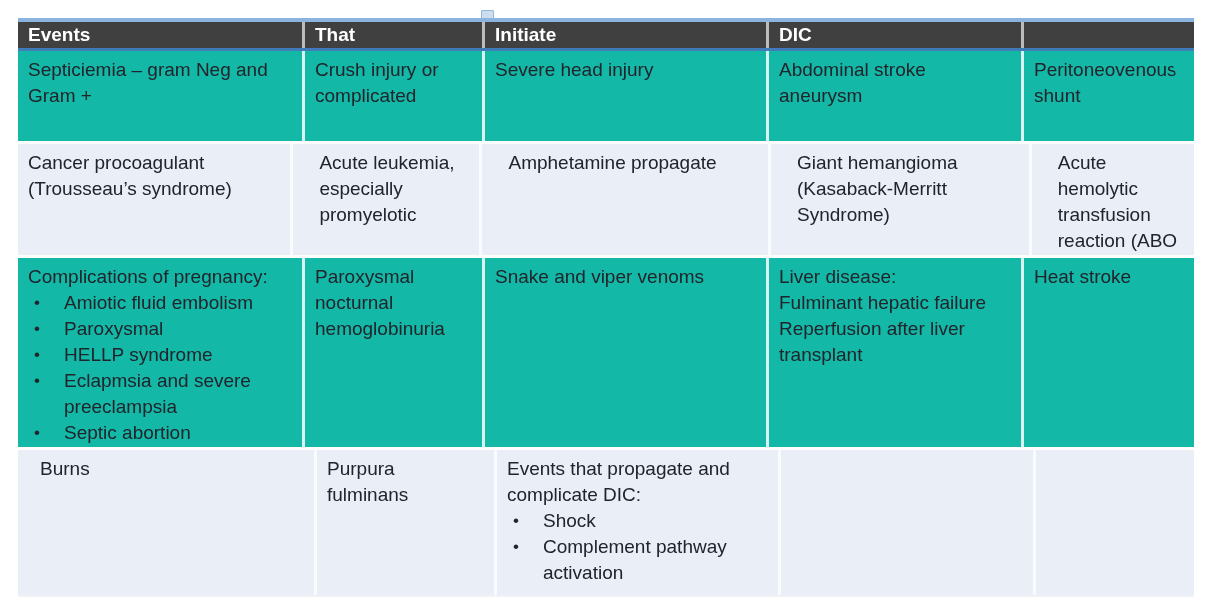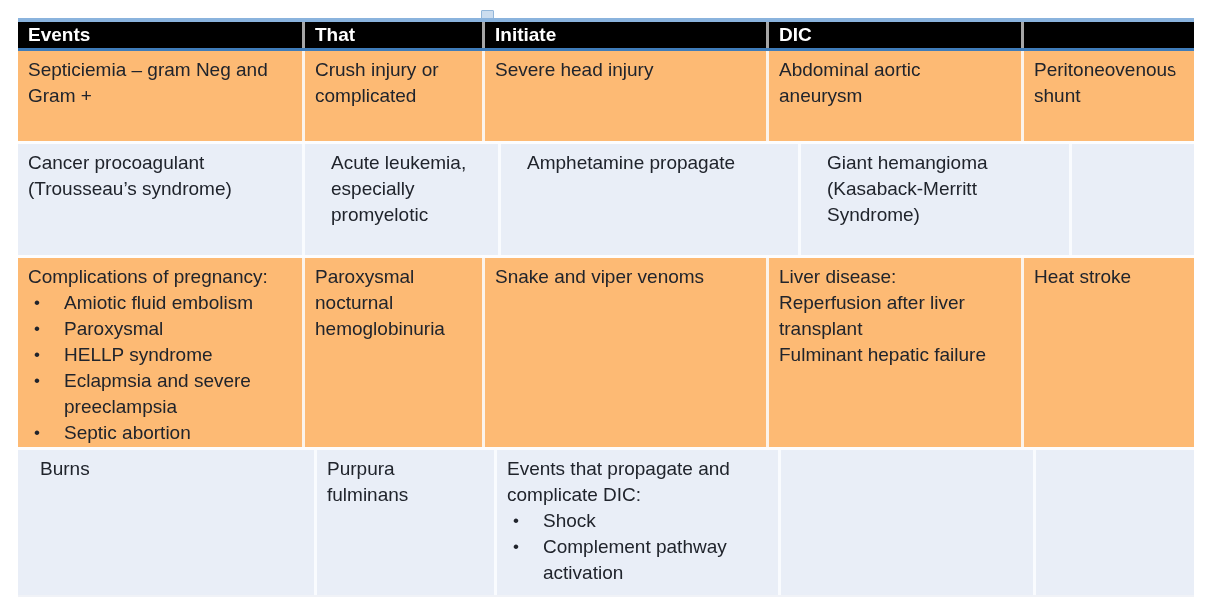--- a/index.html
+++ b/index.html
@@ -27,42 +27,42 @@
   .w0 { width: 287px; }
   .w1 { width: 180px; }
   .w2 { width: 284px; }
   .w3 { width: 255px; }
   .w4 { width: 152px; border-radius: 27px; }
 
   .thead {
     display: flex;
     height: 33px;
     box-sizing: border-box;
-    background: #000000;
+    background: #404040;
     border-top: 4px solid #8ab3dd;
     border-bottom: 3px solid #3f7cb9;
   }
   .hcell {
     box-sizing: border-box;
     color: #ffffff;
     font-size: 19px;
     font-weight: bold;
     line-height: 26px;
     padding-left: 10px;
     white-space: nowrap;
     overflow: hidden;
   }
   .hcell.vline { border-right: 3px solid rgba(255,255,255,0.65); }
 
   .tbody { width: 1176px; }
   .trow {
     display: flex;
     box-sizing: border-box;
   }
-  .trow.odd  { background: #fdba74; }
+  .trow.odd  { background: #14b8a6; }
   .trow.even { background: #e9eef7; }
   .trow + .trow { border-top: 3px solid #fdfdfe; }
   .tbody { border-bottom: 2px solid #f0f2f7; }
 
   .tcell {
     box-sizing: border-box;
     padding: 6px 10px 4px 10px;
     color: #20242c;
     font-size: 19px;
     line-height: 26px;
@@ -120,21 +120,21 @@
             <div class="line">Gram +</div>
           </div>
           <div class="tcell w1 vline">
             <div class="line">Crush injury or</div>
             <div class="line">complicated</div>
           </div>
           <div class="tcell w2 vline">
             <div class="line">Severe head injury</div>
           </div>
           <div class="tcell w3 vline">
-            <div class="line">Abdominal aortic</div>
+            <div class="line">Abdominal stroke</div>
             <div class="line">aneurysm</div>
           </div>
           <div class="tcell w4">
             <div class="line">Peritoneovenous</div>
             <div class="line">shunt</div>
           </div>
         </div>
         <div class="trow even" style="height: 114px; gap: 16px;">
           <div class="tcell w0 vline">
             <div class="line">Cancer procoagulant</div>
@@ -146,20 +146,26 @@
             <div class="line">promyelotic</div>
           </div>
           <div class="tcell w2 vline">
             <div class="line">Amphetamine propagate</div>
           </div>
           <div class="tcell w3 vline">
             <div class="line">Giant hemangioma</div>
             <div class="line">(Kasaback-Merritt</div>
             <div class="line">Syndrome)</div>
           </div>
+          <div class="tcell w4">
+            <div class="line">Acute hemolytic</div>
+            <div class="line">transfusion</div>
+            <div class="line">reaction (ABO</div>
+            <div class="line">incompatibility)</div>
+          </div>
         </div>
         <div class="trow odd" style="height: 192px;">
           <div class="tcell w0 vline">
             <div class="line">Complications of pregnancy:</div>
             <div class="bullet-line">
               <span class="dot">•</span>
               <span class="btext">Amiotic fluid embolism</span>
             </div>
             <div class="bullet-line">
               <span class="dot">•</span>
@@ -181,22 +187,22 @@
           <div class="tcell w1 vline">
             <div class="line">Paroxysmal</div>
             <div class="line">nocturnal</div>
             <div class="line">hemoglobinuria</div>
           </div>
           <div class="tcell w2 vline">
             <div class="line">Snake and viper venoms</div>
           </div>
           <div class="tcell w3 vline">
             <div class="line">Liver disease:</div>
+            <div class="line">Fulminant hepatic failure</div>
             <div class="line">Reperfusion after liver transplant</div>
-            <div class="line">Fulminant hepatic failure</div>
           </div>
           <div class="tcell w4">
             <div class="line">Heat stroke</div>
           </div>
         </div>
         <div class="trow even" style="height: 148px; padding-left: 12px;">
           <div class="tcell w0 vline">
             <div class="line">Burns</div>
           </div>
           <div class="tcell w1 vline">

